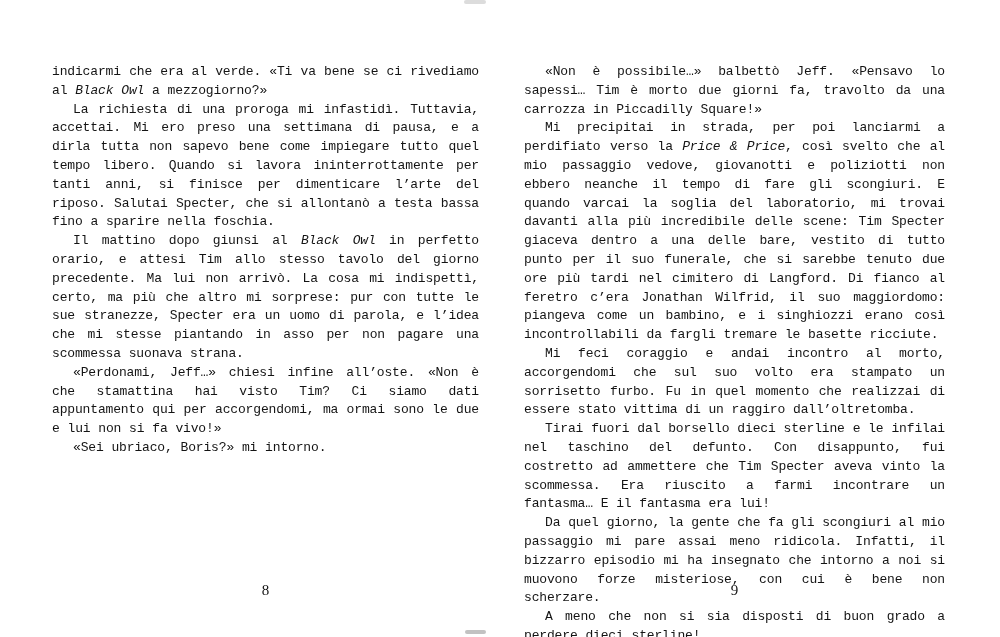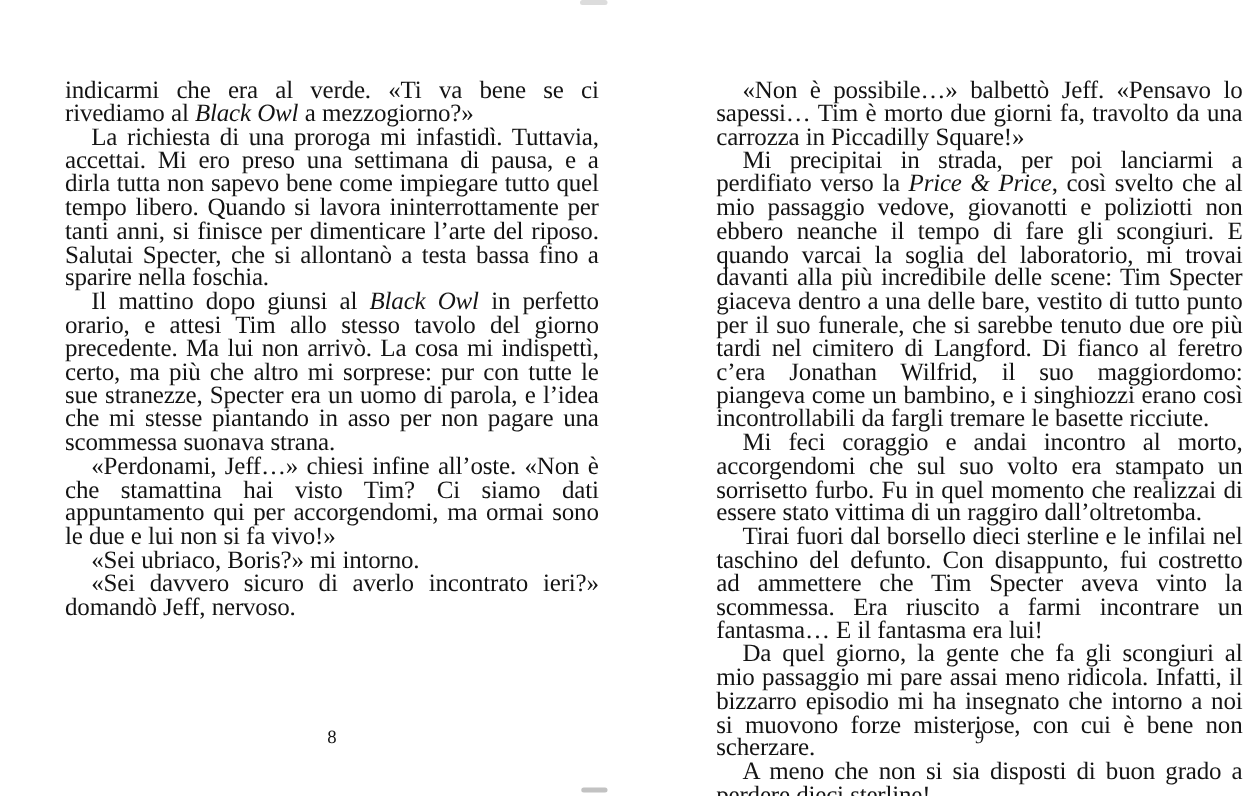--- a/index.html
+++ b/index.html
@@ -23,28 +23,29 @@
   .handle.top    { left: 464px; top: 0;     width: 22px; height: 4px; }
   .handle.bottom { left: 465px; top: 630px; width: 21px; height: 4px;
                    background: var(--handle_bottom, #c2c2c2); }
   .page {
     position: absolute;
     top: 63px;
     height: 560px;
     color: var(--text, #141414);
   }
   .page.left  { left: 52px;  width: 427px; }
-  .page.right { left: 573px; width: 421px; }
+  .page.right { left: 524px; width: 421px; }
   .page-text p.para {
-    font-size: 20px;
+    font-size: 13px;
     line-height: 18.8px;
     text-align: justify;
     letter-spacing: -0.15px;
     word-spacing: 0.2px;
     hyphens: auto;
+    font-family: Liberation Mono, monospace;
     -webkit-hyphens: auto;
   }
   .page-text p.para.indent { text-indent: 21px; }
   .page-text em { font-style: italic; }
   .pagenum {
     position: absolute;
     left: 0; right: 0;
     top: 519px;
     text-align: center;
     font-size: 15px;
@@ -58,21 +59,20 @@
 
   <div class="handle top"></div>
 
   <div class="page left">
     <div class="page-text">
         <p class="para"><span>indicarmi che era al verde. «Ti va bene se ci rivediamo al </span><em>Black Owl</em><span> a mezzogiorno?»</span></p>
         <p class="para indent"><span>La richiesta di una proroga mi infastidì. Tuttavia, accettai. Mi ero preso una settimana di pausa, e a dirla tutta non sapevo bene come impiegare tutto quel tempo libero. Quando si lavora ininterrottamente per tanti anni, si finisce per dimenticare l’arte del riposo. Salutai Specter, che si allontanò a testa bassa fino a sparire nella foschia.</span></p>
         <p class="para indent"><span>Il mattino dopo giunsi al </span><em>Black Owl</em><span> in perfetto orario, e attesi Tim allo stesso tavolo del giorno precedente. Ma lui non arrivò. La cosa mi indispettì, certo, ma più che altro mi sorprese: pur con tutte le sue stranezze, Specter era un uomo di parola, e l’idea che mi stesse piantando in asso per non pagare una scommessa suonava strana.</span></p>
         <p class="para indent"><span>«Perdonami, Jeff…» chiesi infine all’oste. «Non è che stamattina hai visto Tim? Ci siamo dati appuntamento qui per accorgendomi, ma ormai sono le due e lui non si fa vivo!»</span></p>
         <p class="para indent"><span>«Sei ubriaco, Boris?» mi intorno.</span></p>
-        <p class="para indent"><span>«Sei davvero sicuro di averlo incontrato ieri?» domandò Jeff, nervoso.</span></p>
       </div>
     <div class="pagenum">8</div>
   </div>
 
   <div class="page right">
     <div class="page-text">
         <p class="para indent"><span>«Non è possibile…» balbettò Jeff. «Pensavo lo sapessi… Tim è morto due giorni fa, travolto da una carrozza in Piccadilly Square!»</span></p>
         <p class="para indent"><span>Mi precipitai in strada, per poi lanciarmi a perdifiato verso la </span><em>Price &amp; Price</em><span>, così svelto che al mio passaggio vedove, giovanotti e poliziotti non ebbero neanche il tempo di fare gli scongiuri. E quando varcai la soglia del laboratorio, mi trovai davanti alla più incredibile delle scene: Tim Specter giaceva dentro a una delle bare, vestito di tutto punto per il suo funerale, che si sarebbe tenuto due ore più tardi nel cimitero di Langford. Di fianco al feretro c’era Jonathan Wilfrid, il suo maggiordomo: piangeva come un bambino, e i singhiozzi erano così incontrollabili da fargli tremare le basette ricciute.</span></p>
         <p class="para indent"><span>Mi feci coraggio e andai incontro al morto, accorgendomi che sul suo volto era stampato un sorrisetto furbo. Fu in quel momento che realizzai di essere stato vittima di un raggiro dall’oltretomba.</span></p>
         <p class="para indent"><span>Tirai fuori dal borsello dieci sterline e le infilai nel taschino del defunto. Con disappunto, fui costretto ad ammettere che Tim Specter aveva vinto la scommessa. Era riuscito a farmi incontrare un fantasma… E il fantasma era lui!</span></p>

